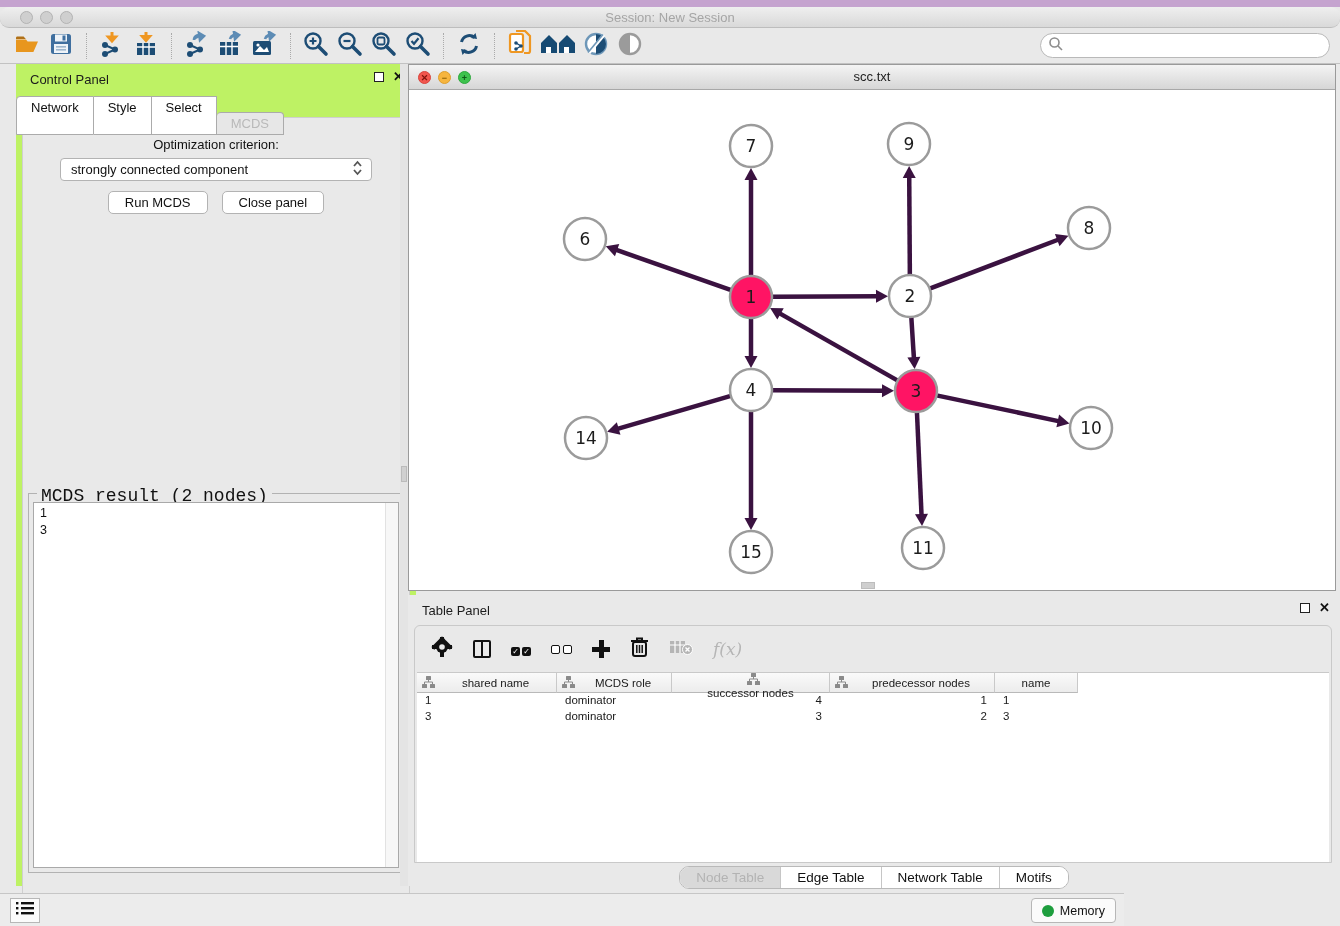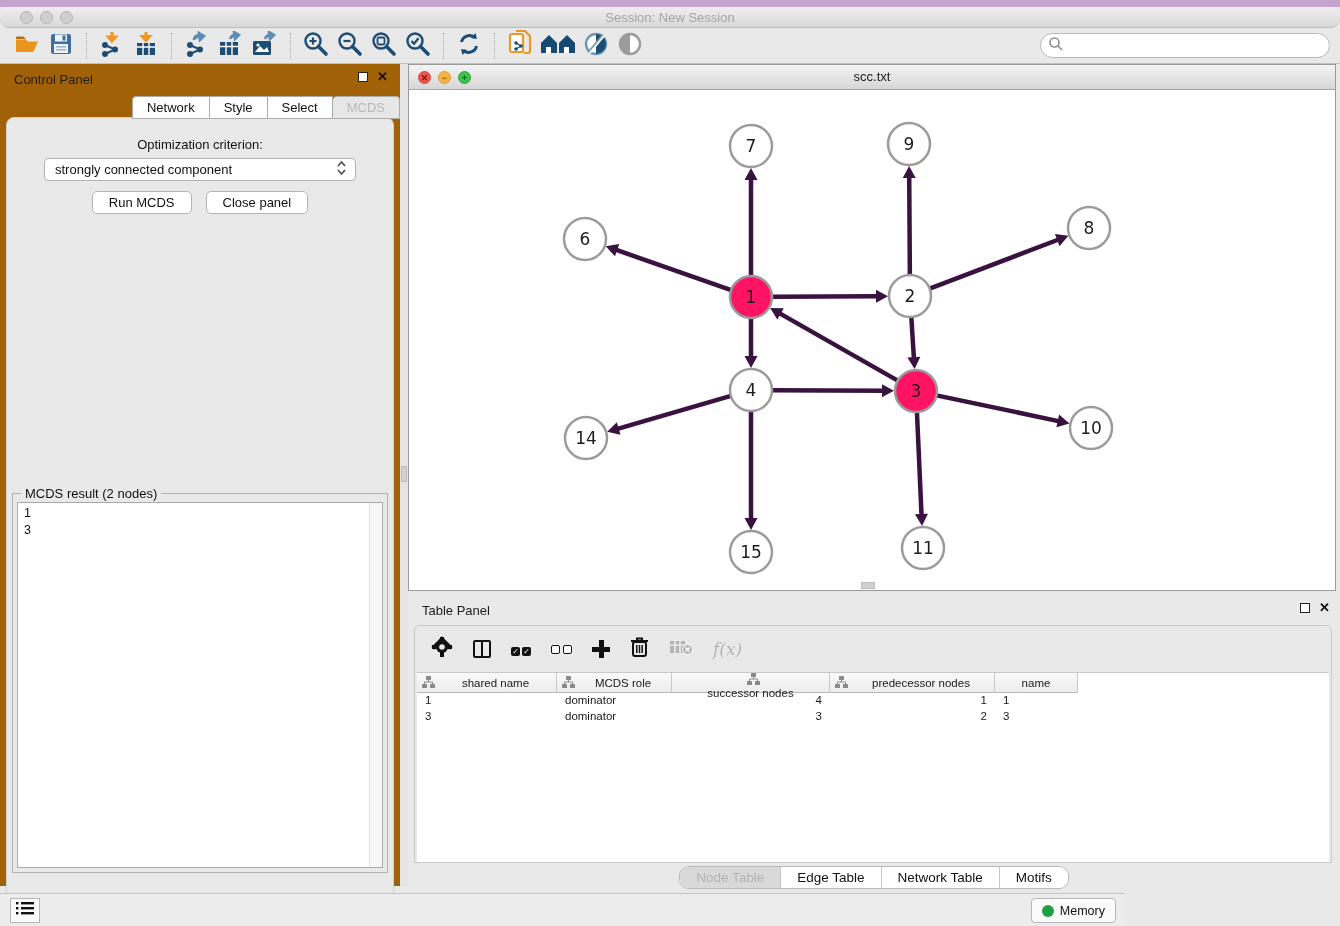--- a/index.html
+++ b/index.html
@@ -16,46 +16,46 @@
     font-size:13px; color:#a5a5a5; }
 
   .toolbar { position:absolute; left:0; top:28px; width:1340px; height:36px; background:#e9e9e9;
     border-bottom:1px solid #c2c2c2; display:flex; align-items:center; padding-left:10px; }
   .tb-btn { width:34px; height:30px; display:flex; align-items:center; justify-content:center; }
   .tb-sep { width:1px; height:26px; border-left:1px dotted #aaa; margin:0 8px; }
   .searchbox { position:absolute; right:10px; top:5px; width:290px; height:25px; background:#fff;
     border:1px solid #b9b9b9; border-radius:13px; display:flex; align-items:center; padding-left:7px; }
 
   
-  .control-panel { position:absolute; left:0; top:64px; width:400px; height:822px; background:#a16207; }
+  .control-panel { position:absolute; left:16px; top:64px; width:400px; height:822px; background:#bef264; }
   .panel-head { position:absolute; left:0; top:0; width:100%; height:30px; }
   .panel-title { position:absolute; left:14px; top:8px; font-size:13px; color:#1c1c1c; }
   .panel-btns { position:absolute; right:12px; top:8px; display:flex; gap:9px; align-items:center; }
   .float-ic { width:10px; height:10px; border:1.6px solid #222; background:#fff; }
   .close-ic { font-size:13px; font-weight:bold; color:#111; line-height:10px; }
 
-  .cp-tabs { position:absolute; left:0; top:32px; width:100%; display:flex; justify-content:flex-end; z-index:2; }
+  .cp-tabs { position:absolute; left:0; top:32px; width:100%; display:flex; justify-content:flex-start; z-index:2; }
   .cp-tab { font-size:13px; padding:3px 14px; background:#fff; border:1px solid #ababab; border-left:none; color:#111; }
   .cp-tab:first-child { border-left:1px solid #ababab; border-radius:4px 0 0 0; }
-  .cp-tab.active { background:#e7e7e7; color:#b9b9b9; border-radius:4px 4px 0 0; }
+  .cp-tab.active { background:#e7e7e7; color:#b9b9b9; border-radius:4px 4px 0 0;margin-top:16px; }
   .cp-body { position:absolute; left:6px; top:53px; width:388px; height:825px; border:1px solid #cfcfcf;
     border-radius:8px; background:#e9e9e9; }
   .opt-label { position:absolute; left:0; top:73px; width:100%; text-align:center; font-size:13px; color:#111; }
   .criterion { position:absolute; left:44px; top:94px; width:312px; height:23px; background:#fff;
     border:1px solid #b3b3b3; border-radius:4px; display:flex; align-items:center;
     padding:0 8px 0 10px; font-size:13px; color:#111; }
   .criterion .spacer { flex:1; }
   .btn-row { position:absolute; left:0; top:127px; width:100%; display:flex; justify-content:center; gap:14px; }
   .mac-btn { background:#fff; border:1px solid #b3b3b3; border-radius:5px; font-size:13px;
     color:#111; padding:3px 16px; height:23px; font-family:"Liberation Sans",sans-serif; }
 
   .result-box { position:absolute; left:12px; top:429px; width:376px; height:380px;
     border:1px solid #b2b2b2; }
   .result-legend { position:absolute; left:8px; top:-8px; background:#e9e9e9; padding:0 4px;
-    font-size:13px; color:#111; }
+    font-size:18px; color:#111;font-family:Liberation Mono, monospace; }
   .result-area { position:absolute; left:4px; top:8px; right:4px; bottom:4px; background:#fff;
     border:1px solid #a9a9a9; font-size:12.5px; color:#111; padding:2px 0 0 6px; line-height:17px; }
   .result-scroll { position:absolute; right:0; top:0; width:13px; height:100%; background:#f7f7f7;
     border-left:1px solid #e2e2e2; }
 
   
   .splitter { position:absolute; left:400px; top:64px; width:8px; height:822px; background:#e4e4e4; }
   .splitter-handle { position:absolute; left:1px; top:402px; width:6px; height:16px;
     background:#d0d0d0; border:1px solid #bbb; }
 

